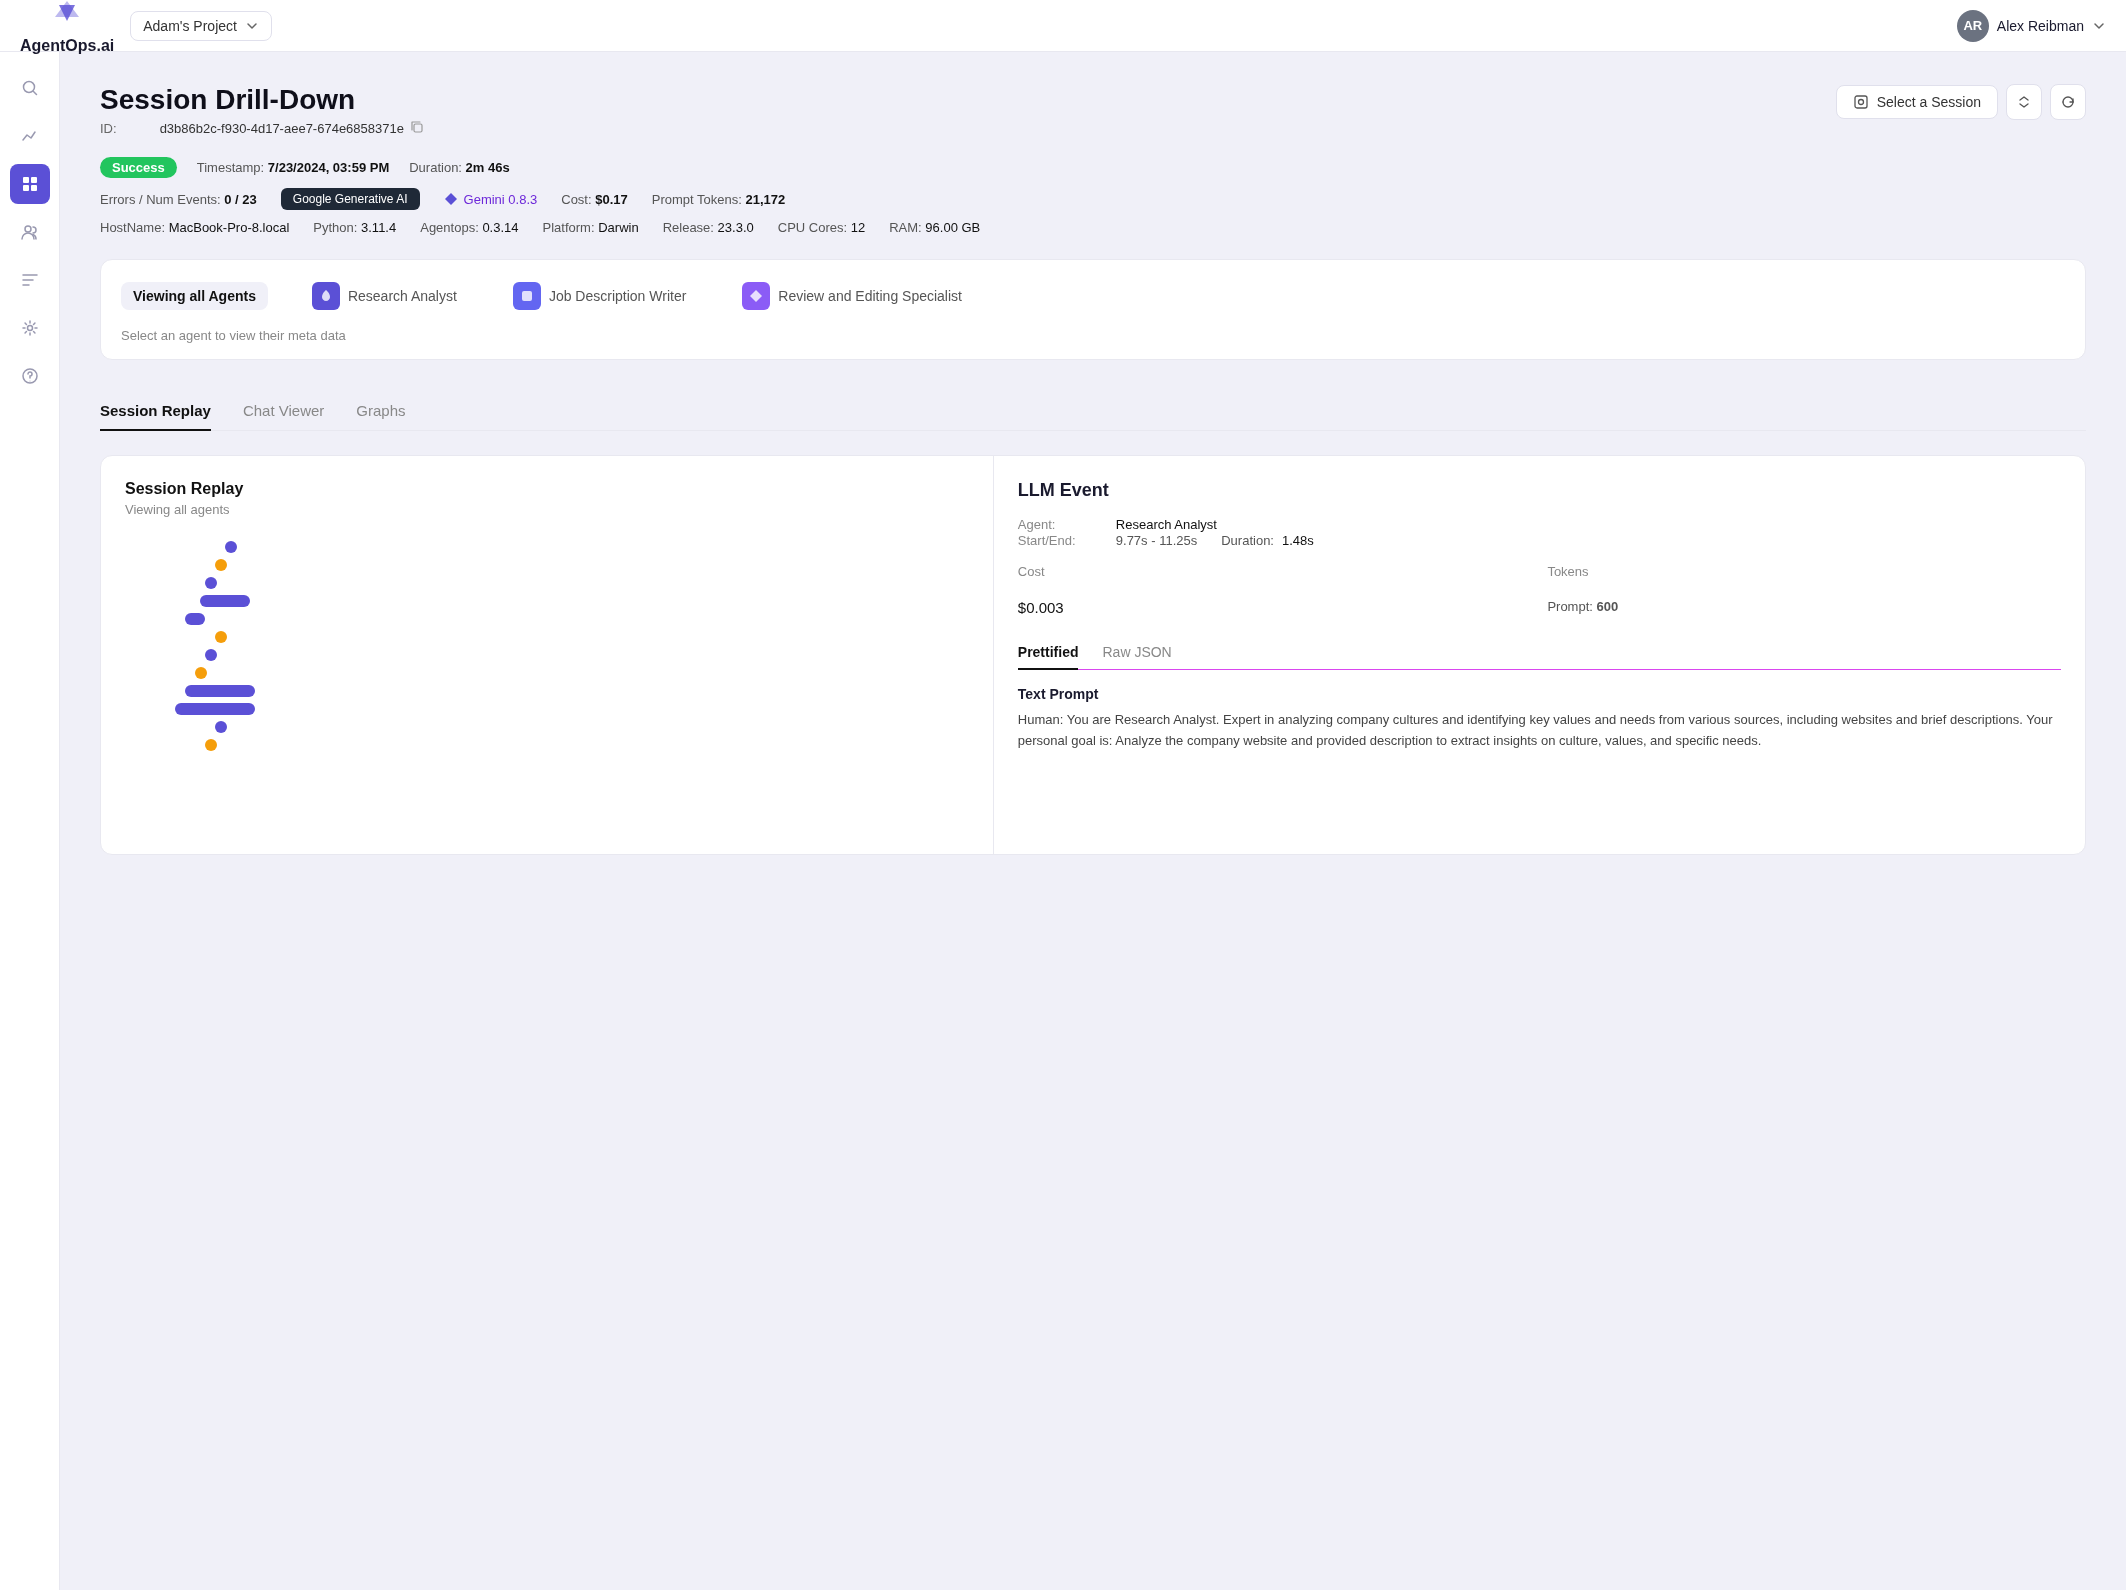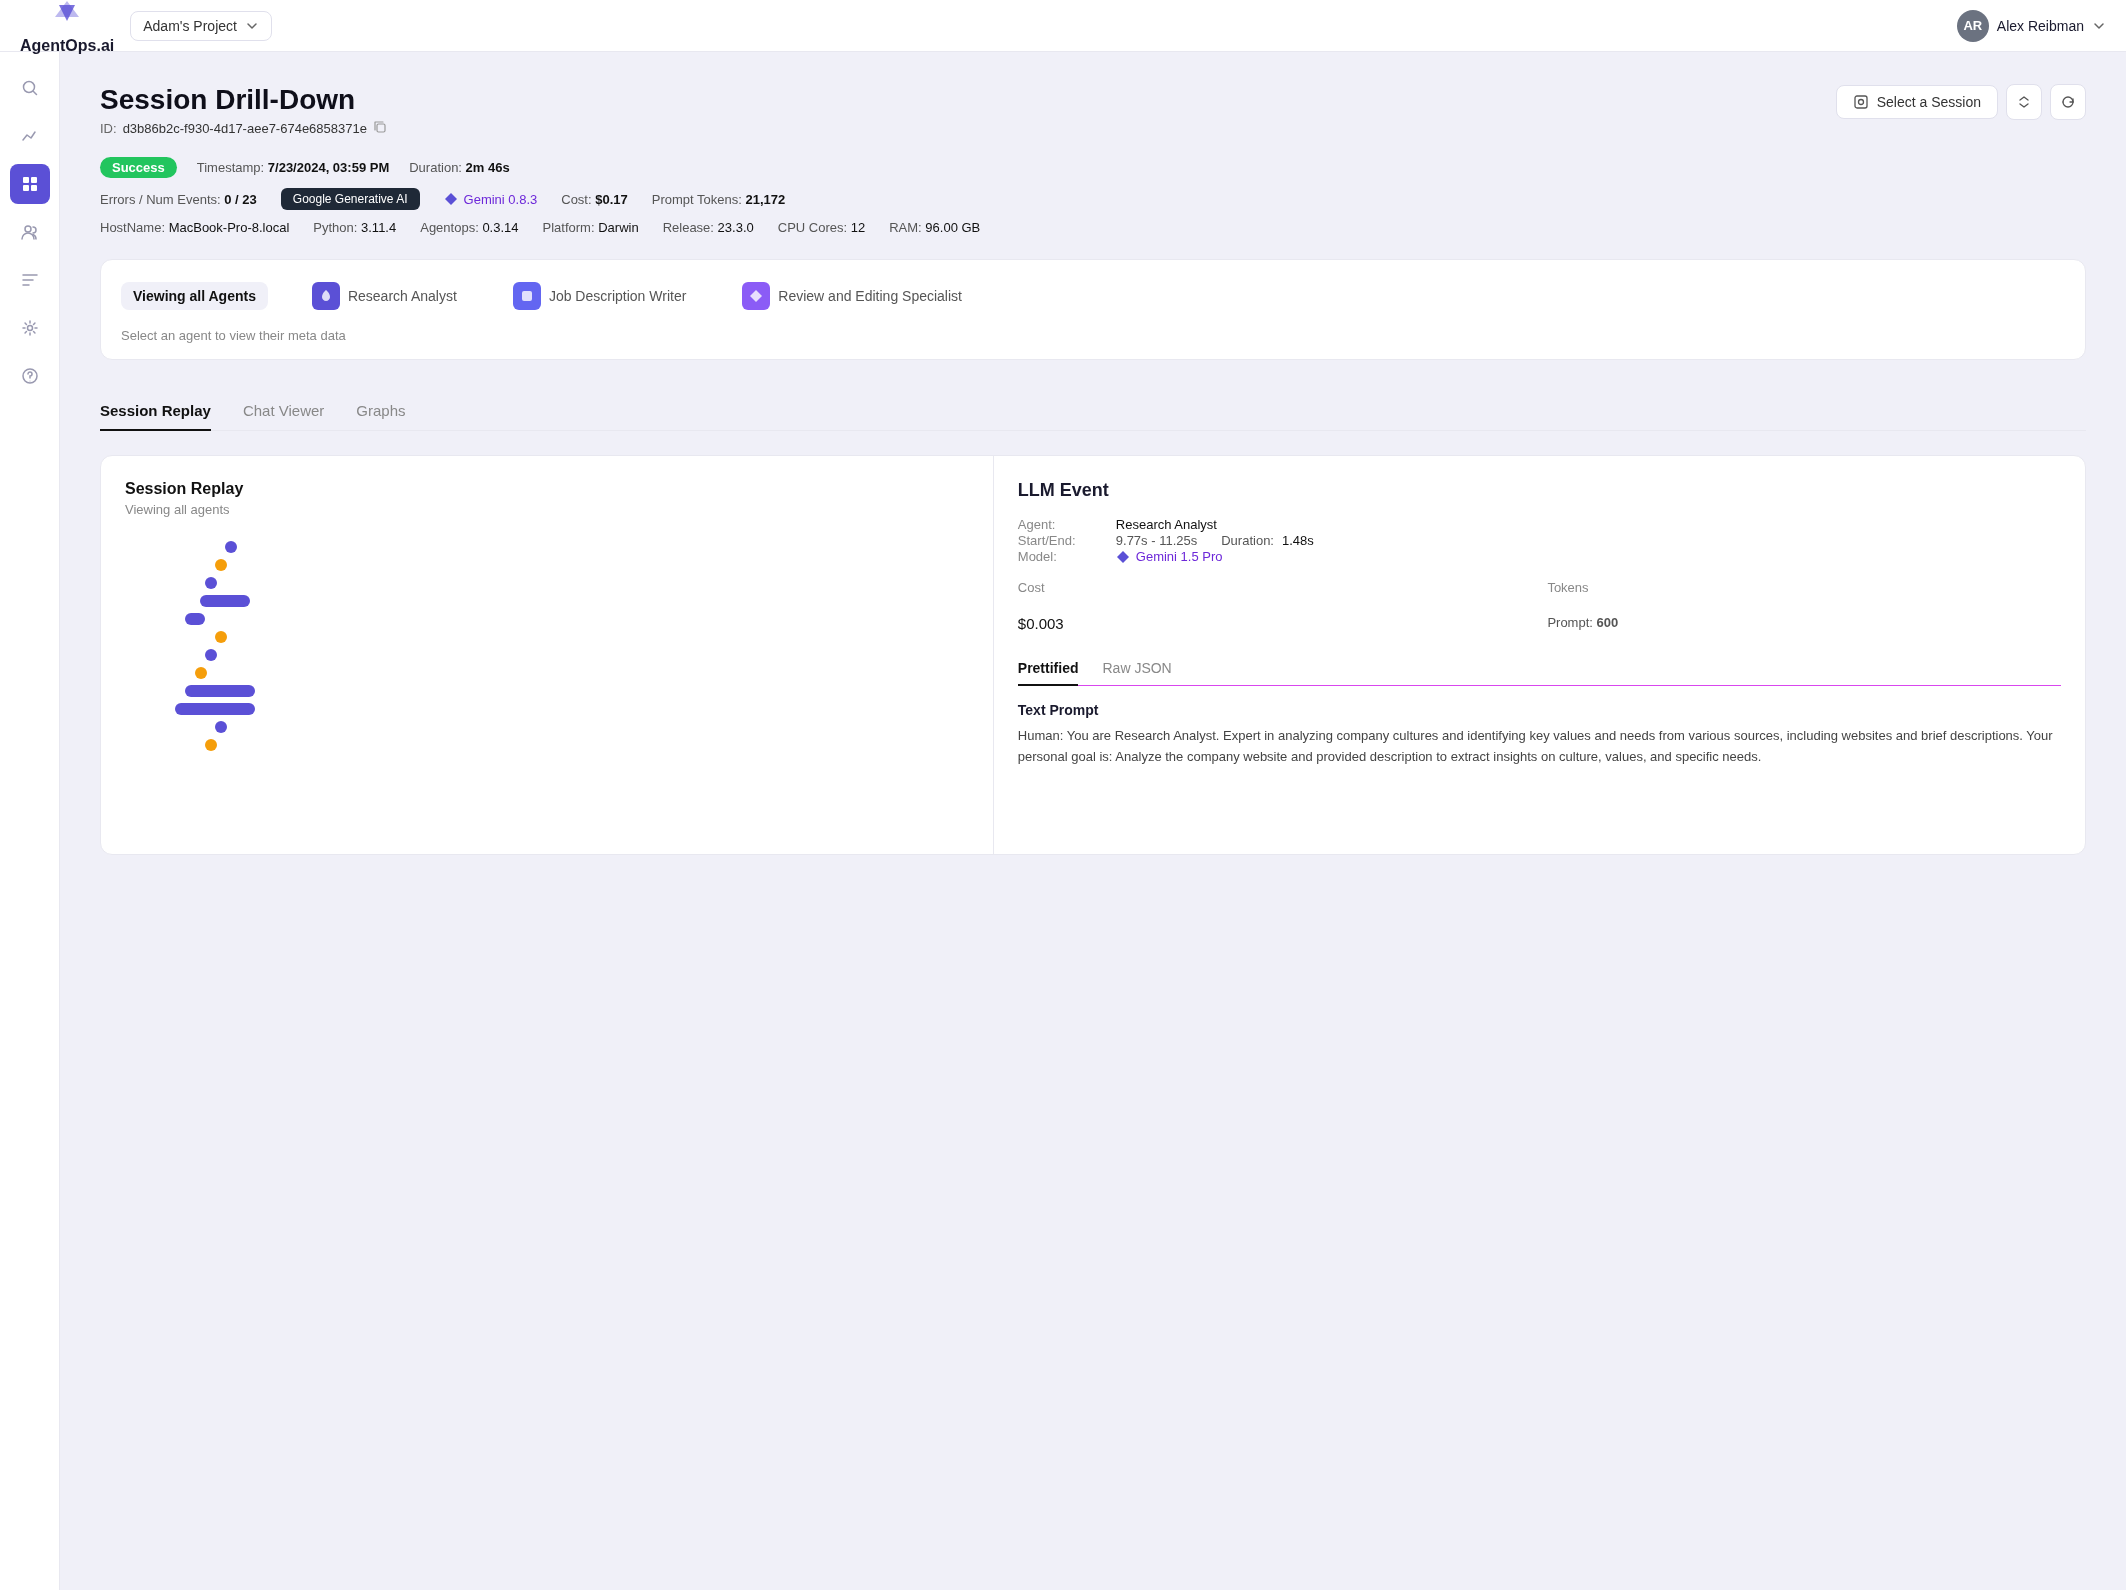--- a/index.html
+++ b/index.html
@@ -129,21 +129,21 @@
       color: #0f0f1a;
     }
     .session-id {
       font-size: 13px;
       color: #666;
       margin-top: 4px;
       display: flex;
       align-items: center;
       gap: 6px;
     }
-    .session-id strong { color: #333; font-weight: 500; }
+    .session-id strong { color: #333; font-weight: 500; margin-left: 37px; }
     .copy-icon { cursor: pointer; color: #999; }
 
     .header-actions {
       display: flex;
       align-items: center;
       gap: 8px;
     }
     .btn-select-session {
       display: flex;
       align-items: flex-start;
@@ -675,29 +675,20 @@
         <div class="event-row">
           <span class="label">Agent:</span>
           <strong>Research Analyst</strong>
         </div>
         <div class="event-row">
           <span class="label">Start/End:</span>
           <span>9.77s - 11.25s</span>
           <span style="margin-left:16px;">Duration:</span>
           <strong>1.48s</strong>
         </div>
-        <div class="event-row">
-          <span class="label">Model:</span>
-          <span class="gemini-badge">
-            <svg width="14" height="14" viewBox="0 0 14 14" fill="none">
-              <path d="M7 1L13 7L7 13L1 7Z" fill="#5b50d6"></path>
-            </svg>
-            <span>Gemini 1.5 Pro</span>
-          </span>
-        </div>
       </div>
 
       <div class="cost-tokens-grid">
         <div class="cost-box">
           <h4>Cost</h4>
           <div class="value">$0.003</div>
         </div>
         <div class="cost-box">
           <h4>Tokens</h4>
           <div class="sub">

